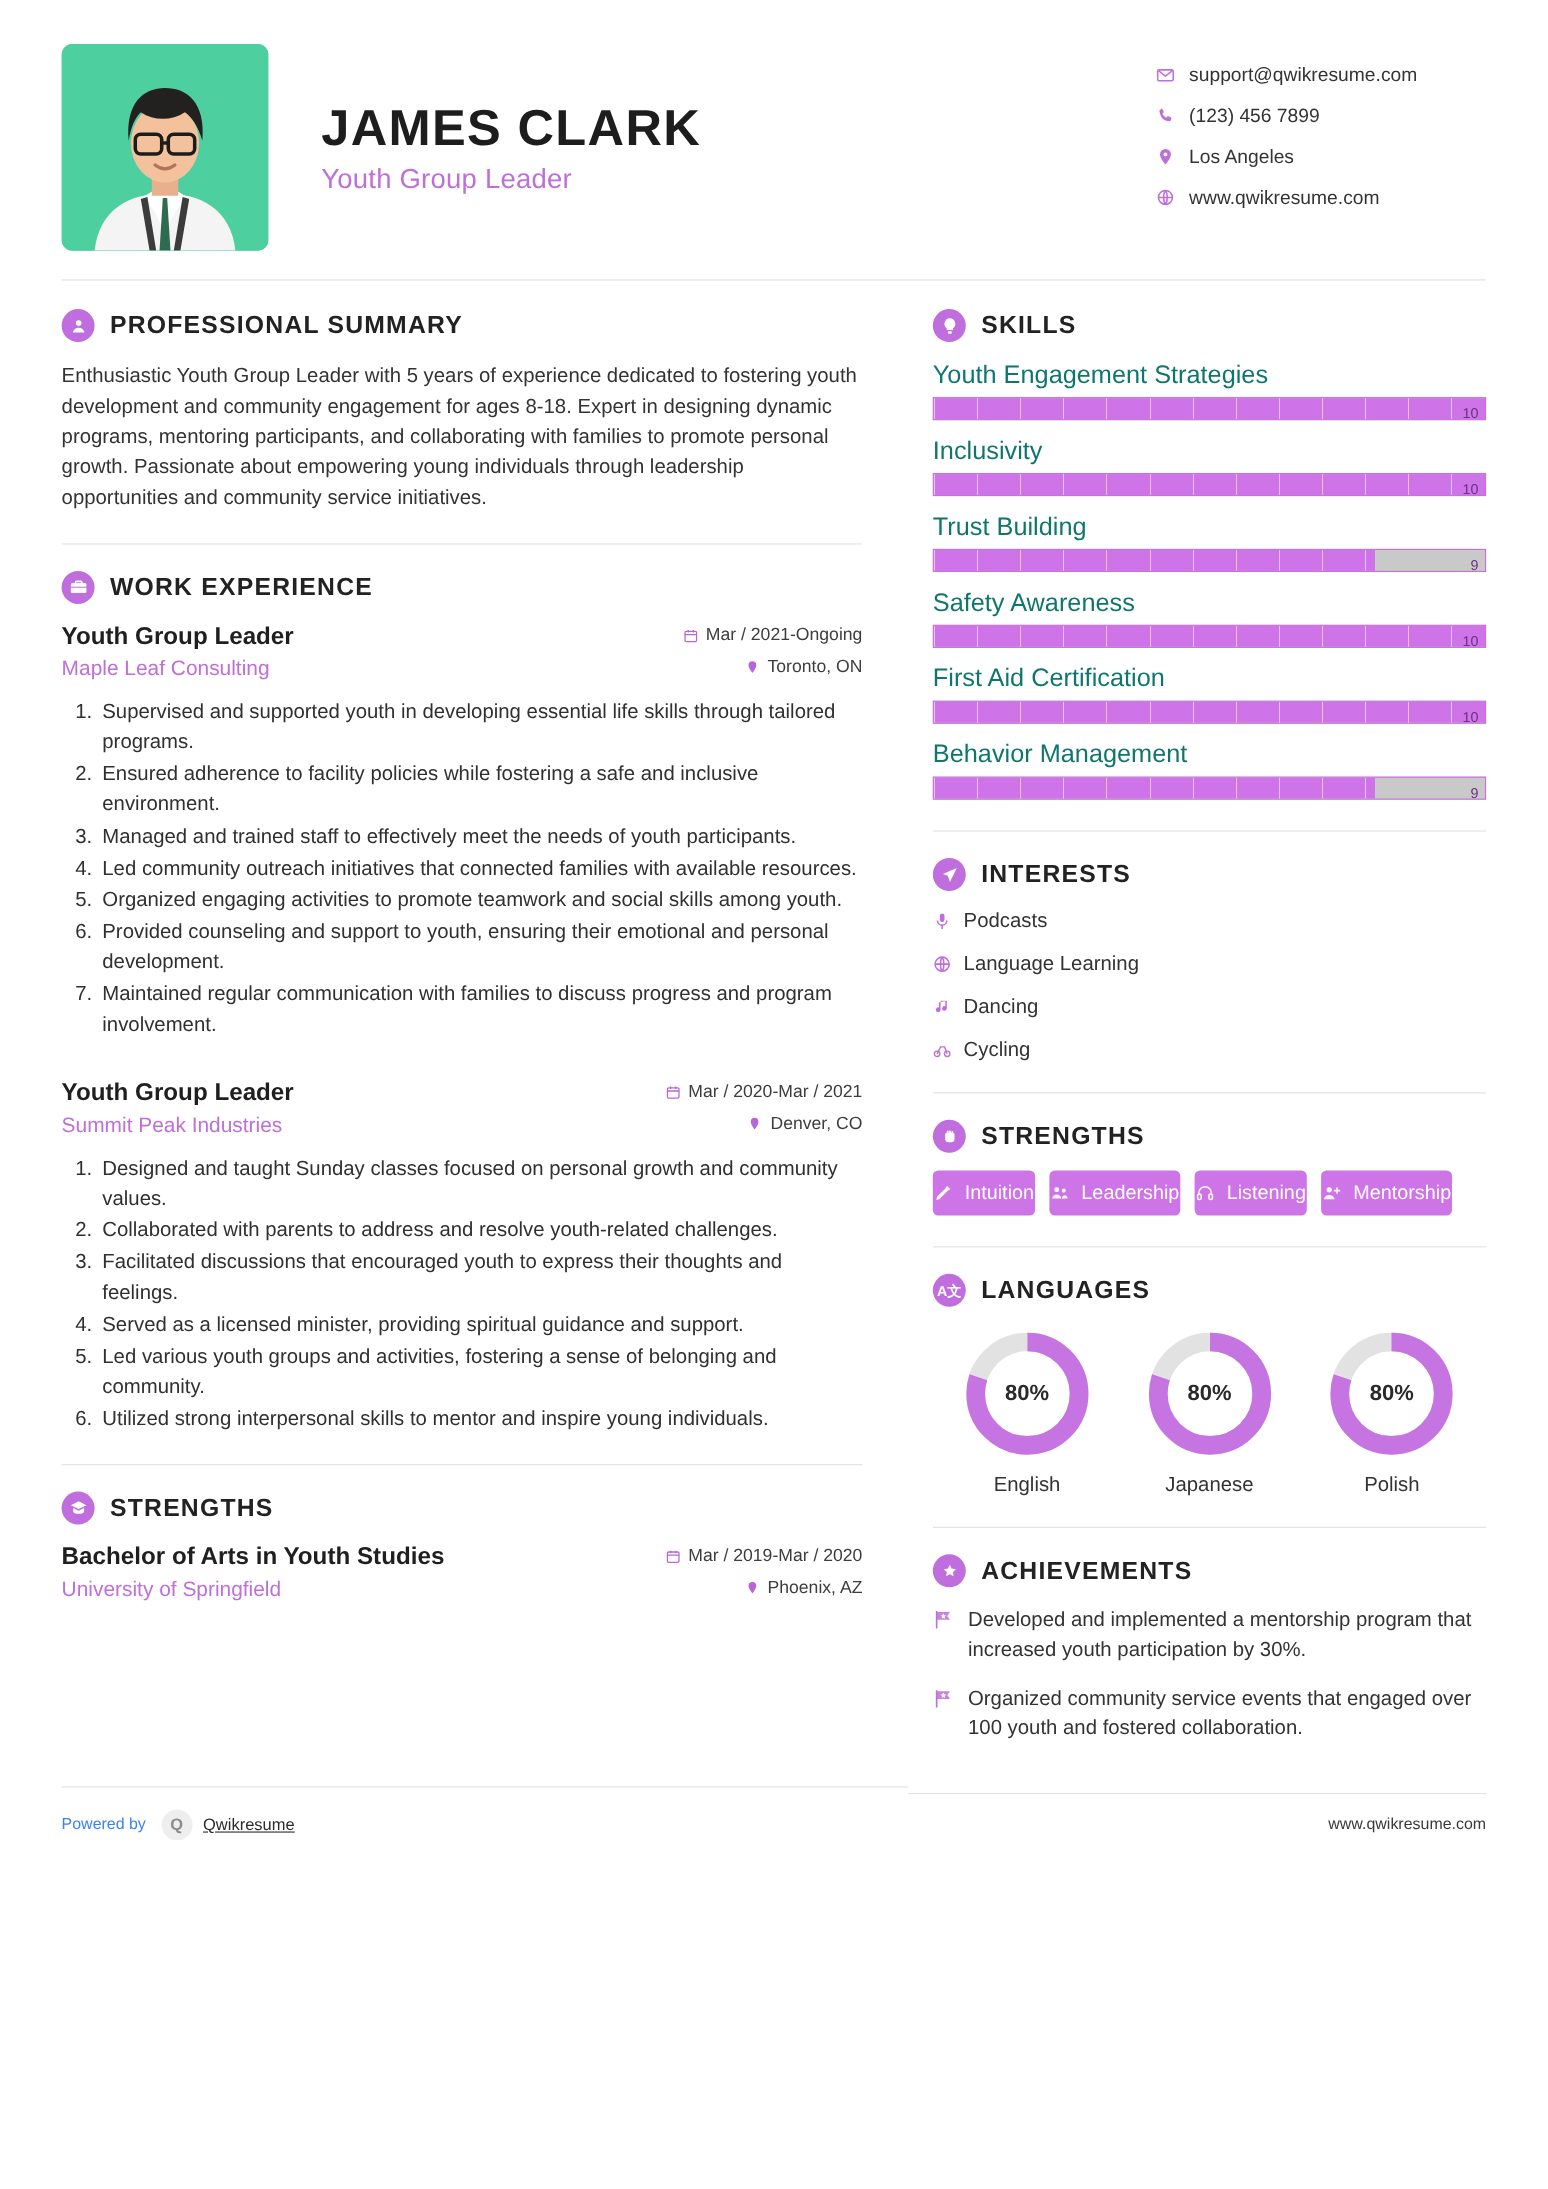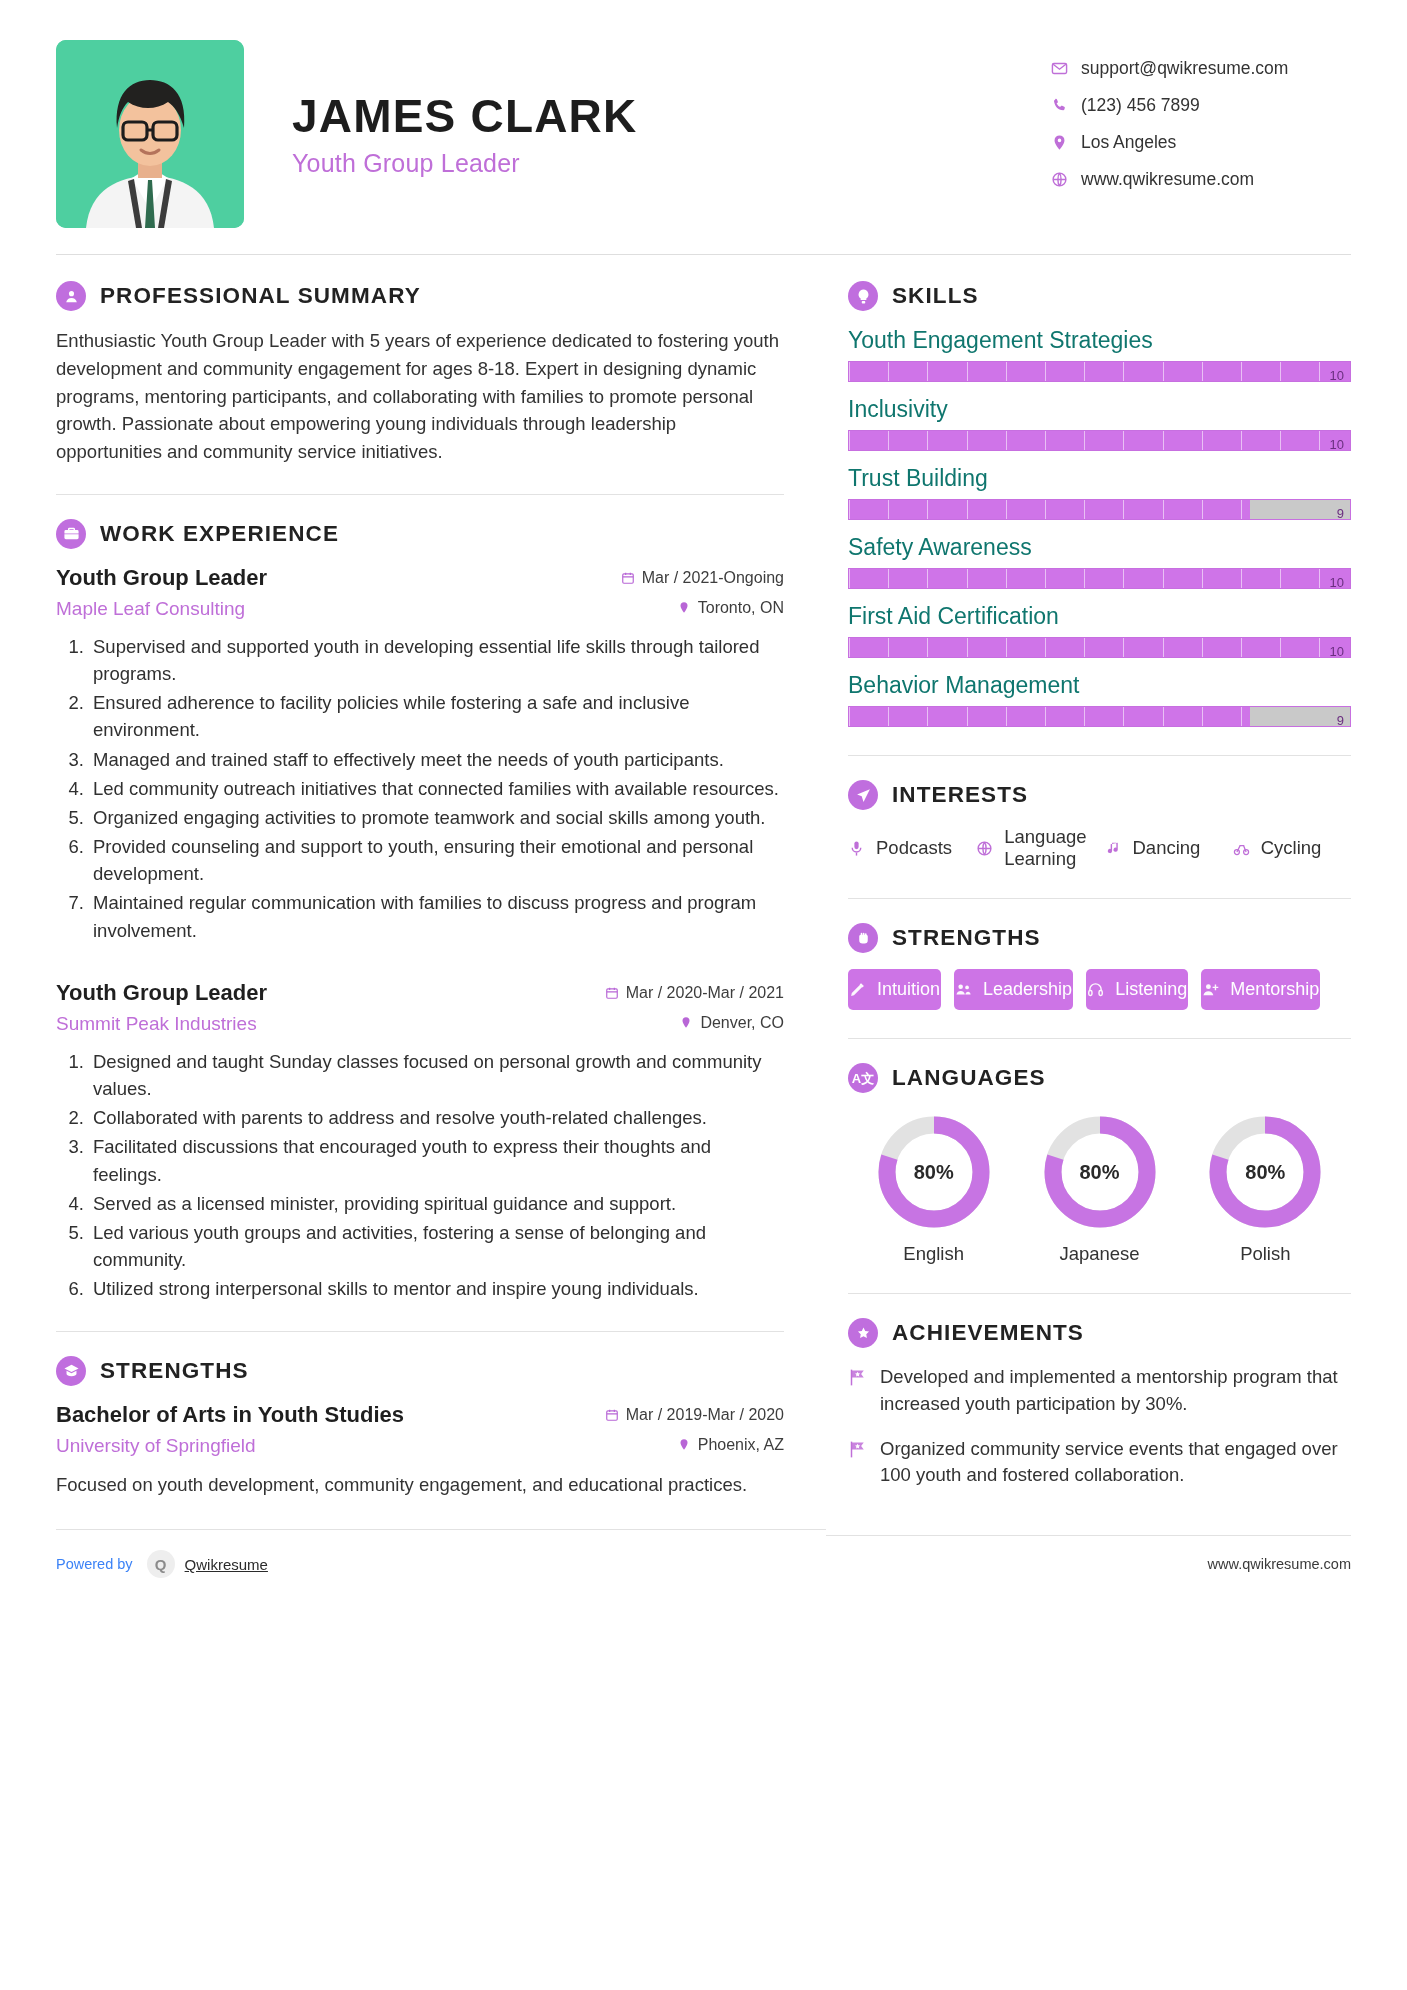--- a/index.html
+++ b/index.html
@@ -203,21 +203,21 @@
     height: 100%;
     display: flex;
     align-items: center;
     font-size: 13px;
     color: #6b2f80;
   }
 
   
   .int-grid {
     display: grid;
-    grid-template-columns: 1fr 1fr 1fr 1fr;
+    grid-template-columns: 1fr;
     row-gap: 17px;
     column-gap: 10px;
   }
   .int-item {
     display: flex;
     align-items: center;
     font-size: 18.5px;
     color: #333;
   }
   .int-item .ii {
@@ -535,21 +535,20 @@
           <span class="company">University of Springfield</span>
           <span class="job-meta">
             <span class="mi">
               <svg viewBox="0 0 24 24" fill="currentColor">
                   <path d="M12 2a6 6 0 0 0-6 6c0 4.5 6 12 6 12s6-7.5 6-12a6 6 0 0 0-6-6z"></path>
                 </svg>
             </span>
             <span>Phoenix, AZ</span>
           </span>
         </div>
-        <div class="edu-desc">Focused on youth development, community engagement, and educational practices.</div>
       </div>
 
     </div>
 
     <div class="right">
 
       <div class="sec-head">
         <span class="sec-badge">
           <svg viewBox="0 0 24 24" fill="currentColor">
               <path d="M12 2a7 7 0 0 0-4 12.7V17h8v-2.3A7 7 0 0 0 12 2z"></path>

